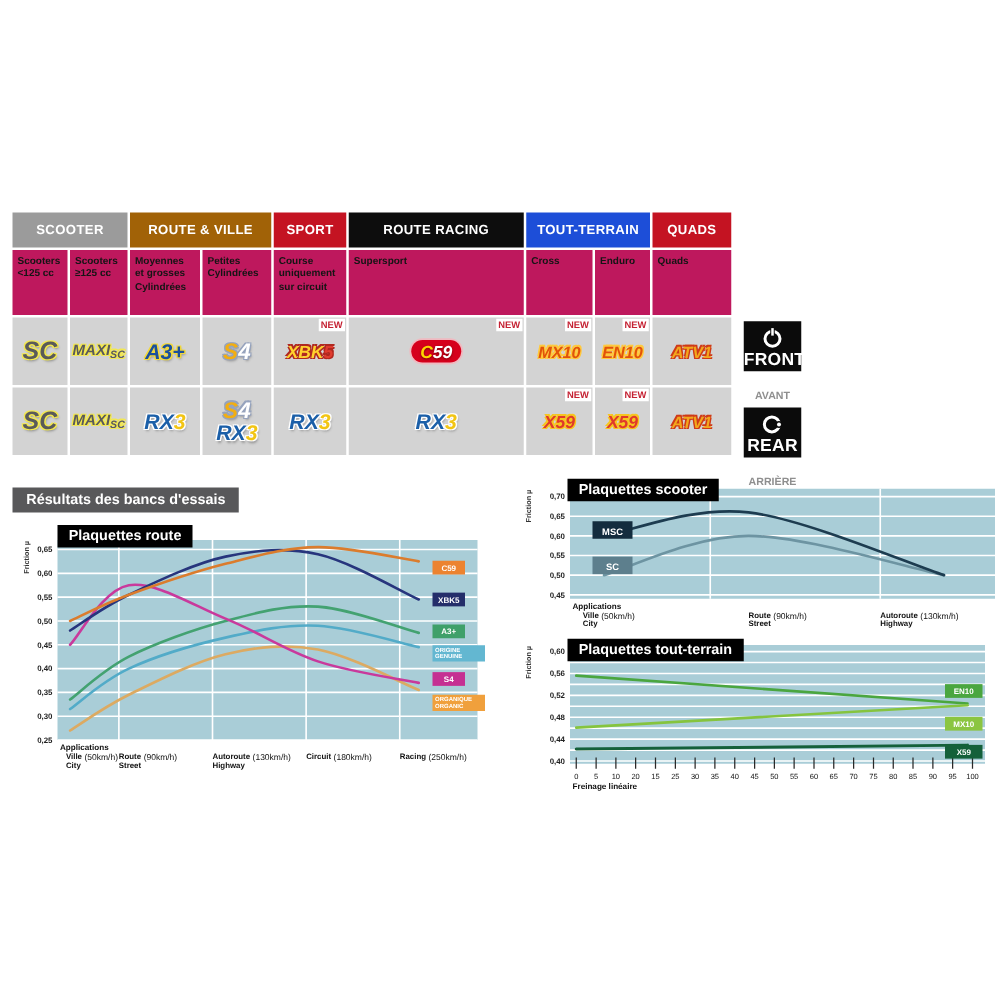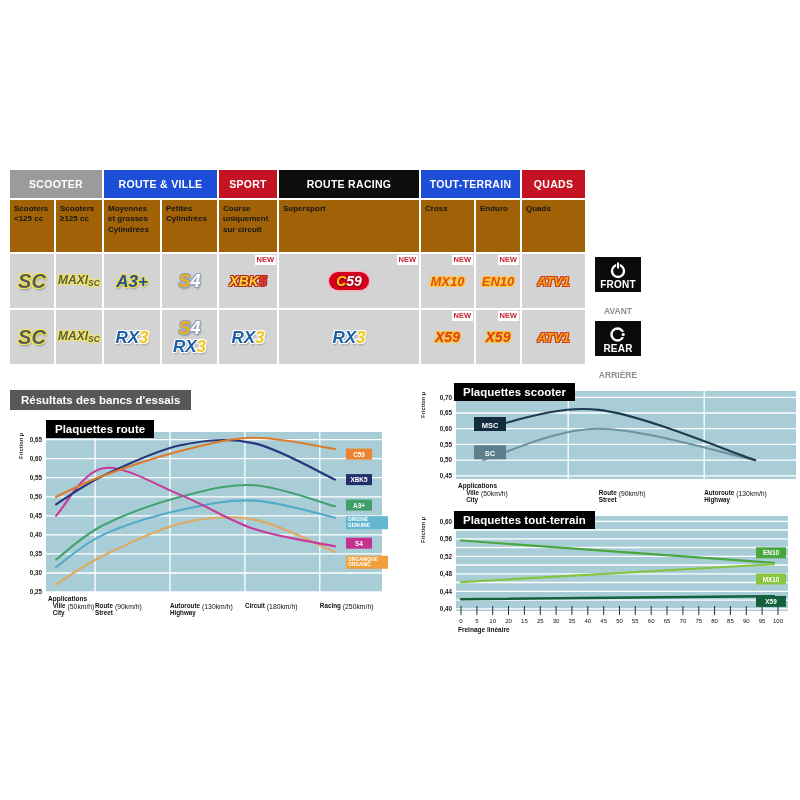--- a/index.html
+++ b/index.html
@@ -1,42 +1,42 @@
 <!DOCTYPE html>
 <html><head>
 <meta charset="utf-8">
 <style>
   html,body{margin:0;padding:0;background:#fff;font-family:"Liberation Sans",sans-serif;}
   #page{position:relative;width:800px;height:800px;background:#fff;overflow:hidden;}
 
   
   #comparison-table{position:absolute;left:10px;top:170px;display:grid;gap:2px;}
   .group{color:#fff;font-weight:bold;font-size:10.5px;display:flex;align-items:center;justify-content:center;height:28px;letter-spacing:.3px;}
-  .subhead{background:#a16207;font-size:8px;font-weight:bold;color:#151515;padding:4px 3px 0 4px;white-space:pre-line;line-height:1.3;height:52px;box-sizing:border-box;}
+  .subhead{background:#be185d;font-size:8px;font-weight:bold;color:#151515;padding:4px 3px 0 4px;white-space:pre-line;line-height:1.3;height:52px;box-sizing:border-box;}
   .cell{background:#d3d3d3;position:relative;display:flex;flex-direction:column;align-items:center;justify-content:center;height:54px;gap:1px;}
   .newb{position:absolute;top:1px;right:1px;background:#fff;color:#c52233;font-weight:bold;font-size:7.5px;padding:0 2px;line-height:1.3;}
   .logo{font-style:italic;font-weight:bold;line-height:1;white-space:nowrap;}
   .lg-sc{font-size:20px;color:#5a5a5a;text-shadow:-1px -1px 0 #f3e84e,1px -1px 0 #f3e84e,-1px 1px 0 #f3e84e,1px 1px 0 #f3e84e,1px 2px 2px rgba(0,0,0,.35);}
   .lg-maxisc{font-size:12px;color:#5a5a5a;text-shadow:-1px -1px 0 #f3e84e,1px -1px 0 #f3e84e,-1px 1px 0 #f3e84e,1px 1px 0 #f3e84e;}
   .lg-maxisc .sub{font-size:8.5px;vertical-align:-2px;}
   .lg-a3{font-size:17px;color:#1a4f9c;text-shadow:-1px -1px 0 #f3d93a,1px -1px 0 #f3d93a,-1px 1px 0 #f3d93a,1px 1px 0 #f3d93a,1px 2px 2px rgba(0,0,0,.3);}
   .lg-s4{font-size:18px;text-shadow:-1px -1px 0 #96a3bd,1px -1px 0 #96a3bd,-1px 1px 0 #96a3bd,1px 1px 0 #96a3bd,1px 2px 2px rgba(0,0,0,.3);}
   .lg-xbk5{font-size:14px;text-shadow:-1px -1px 0 #b0281f,1px -1px 0 #b0281f,-1px 1px 0 #b0281f,1px 1px 0 #b0281f;}
   .lg-c59{font-size:14px;background:#d6001c;border-radius:10px;padding:2px 7px;text-shadow:0 1px 2px rgba(90,0,0,.8);box-shadow:0 0 0 1.5px #f0b9c0;}
   .lg-mx10,.lg-en10{font-size:13px;color:#e25309;text-shadow:-1px -1px 0 #ffc93c,1px -1px 0 #ffc93c,-1px 1px 0 #ffc93c,1px 1px 0 #ffc93c;}
   .lg-atv1{font-size:13px;color:#f2a71b;text-shadow:-1px -1px 0 #cf3917,1px -1px 0 #cf3917,-1px 1px 0 #cf3917,1px 1px 0 #cf3917;}
   .lg-rx3{font-size:17px;text-shadow:-1px -1px 0 #fff,1px -1px 0 #fff,-1px 1px 0 #fff,1px 1px 0 #fff,1px 2px 2px rgba(0,0,0,.3);}
   .lg-x59{font-size:14px;color:#e0392b;text-shadow:-1px -1px 0 #f7c51e,1px -1px 0 #f7c51e,-1px 1px 0 #f7c51e,1px 1px 0 #f7c51e;}
 
   
   #side-badges{position:absolute;left:594px;top:257px;display:flex;flex-direction:column;gap:5px;}
   .sidebadge{width:48px;text-align:center;}
   .bb{width:46px;margin:0 auto;background:#0b0b0b;color:#fff;padding:3px 0 2px;}
   .bb svg{display:block;margin:1px auto 0;}
-  .bl{font-size:10px;font-weight:bold;letter-spacing:.2px;}
+  .bl{font-size:14px;font-weight:bold;letter-spacing:.2px;}
   .bc{color:#8f8f8f;font-weight:bold;font-size:8.5px;margin-top:14px;}
 
   
   #results-title{position:absolute;left:10px;top:390px;background:#58585a;color:#fff;font-weight:bold;font-size:11.5px;padding:4px 11px;}
 
   
   .chart{position:absolute;}
   #chart-route{left:16px;top:420px;width:382px;height:200px;}
   #chart-scooter{left:418px;top:383px;width:382px;height:126px;}
   #chart-terrain{left:418px;top:508px;width:382px;height:132px;}
@@ -50,21 +50,21 @@
   .st-name{font-weight:bold;font-size:6.3px;line-height:1.12;}
   .st-speed{font-size:6.8px;margin-top:1px;white-space:nowrap;}
 </style>
 </head>
 <body>
 
 <div id="page">
 
   <div id="comparison-table" style="grid-template-columns: 44px 46px 56px 55px 58px 140px 53px 44px 63px;">
       <div class="group" style="background: rgb(155, 155, 155); grid-column: span 2;">SCOOTER</div>
-      <div class="group" style="background: #1d4ed8; grid-column: span 2; text-align: right;">ROUTE &amp; VILLE</div>
+      <div class="group" style="background: #a16207; grid-column: span 2; text-align: right;">ROUTE &amp; VILLE</div>
       <div class="group" style="background: rgb(196, 19, 34); grid-column: span 1;">SPORT</div>
       <div class="group" style="background: rgb(13, 13, 13); grid-column: span 1;">ROUTE RACING</div>
       <div class="group" style="background: #1d4ed8; grid-column: span 2;">TOUT-TERRAIN</div>
       <div class="group" style="background: rgb(196, 19, 34); grid-column: span 1;">QUADS</div>
       <div class="subhead">Scooters
 &lt;125 cc</div>
       <div class="subhead">Scooters
 ≥125 cc</div>
       <div class="subhead">Moyennes
 et grosses

